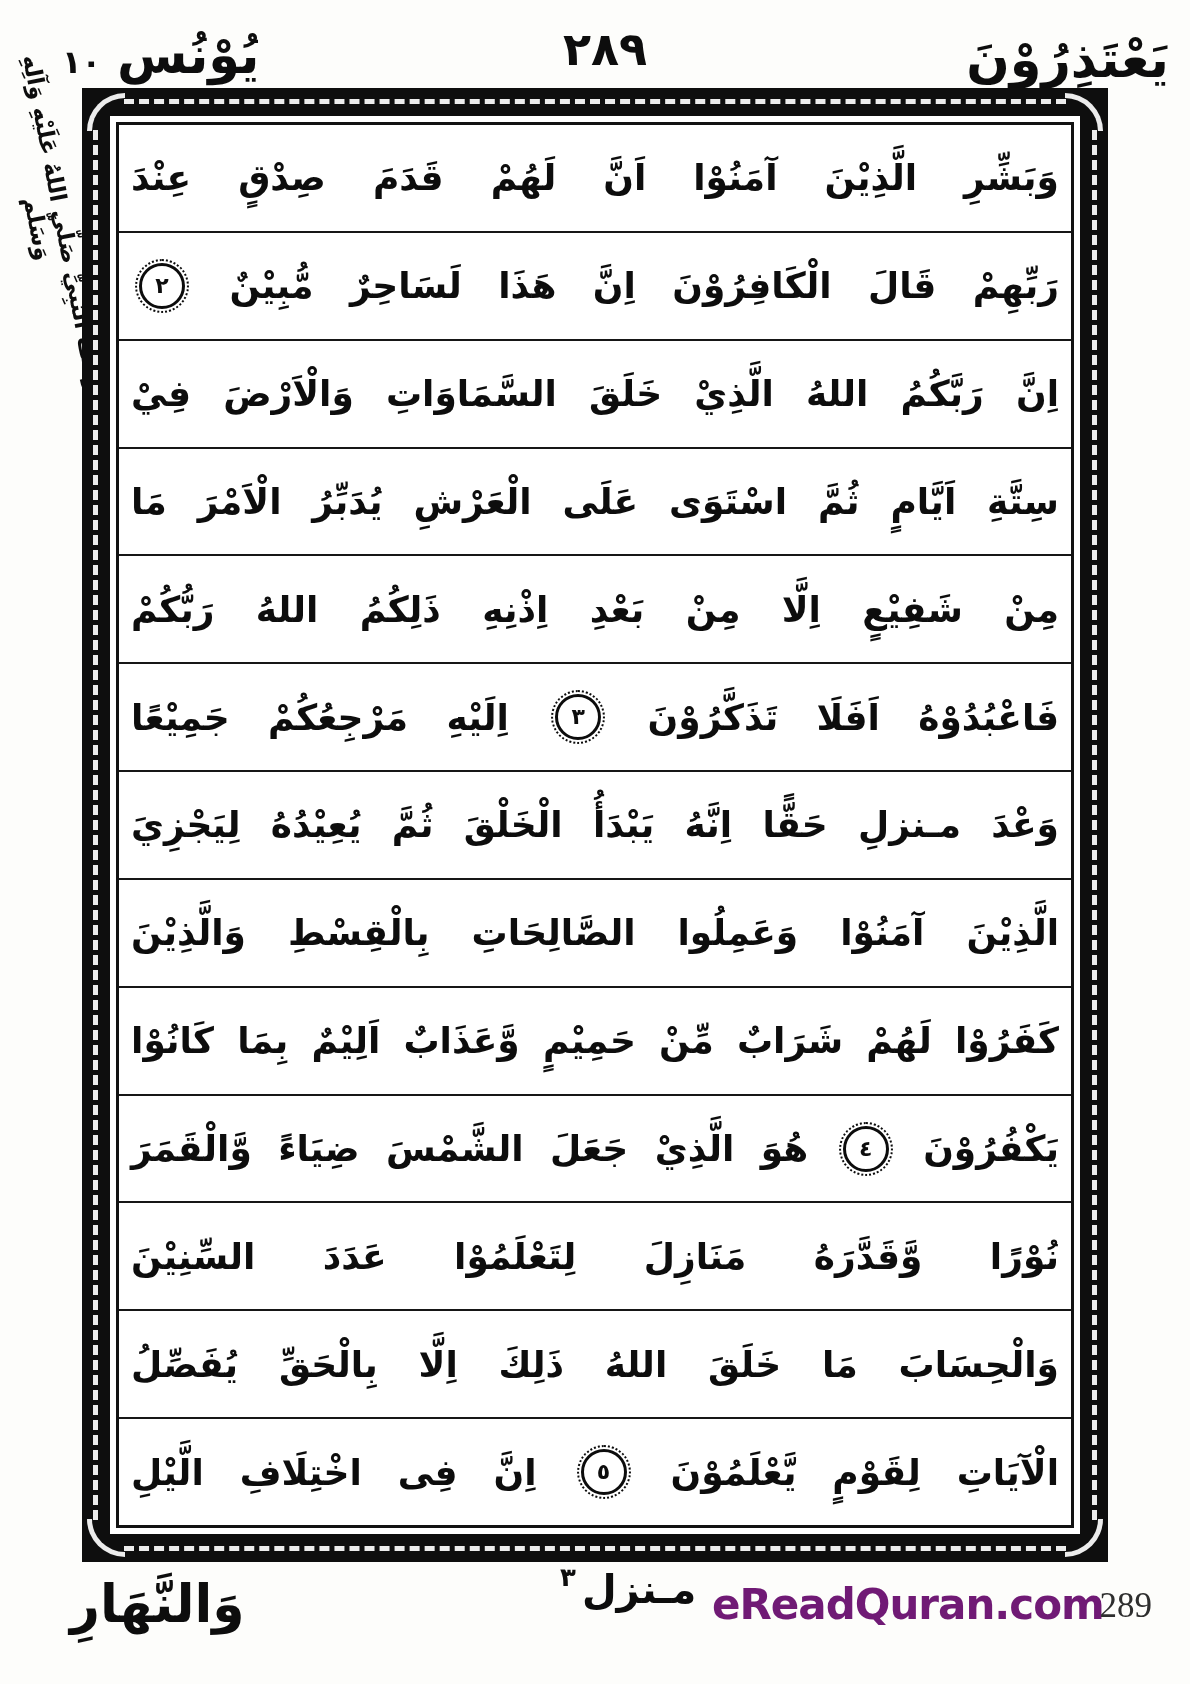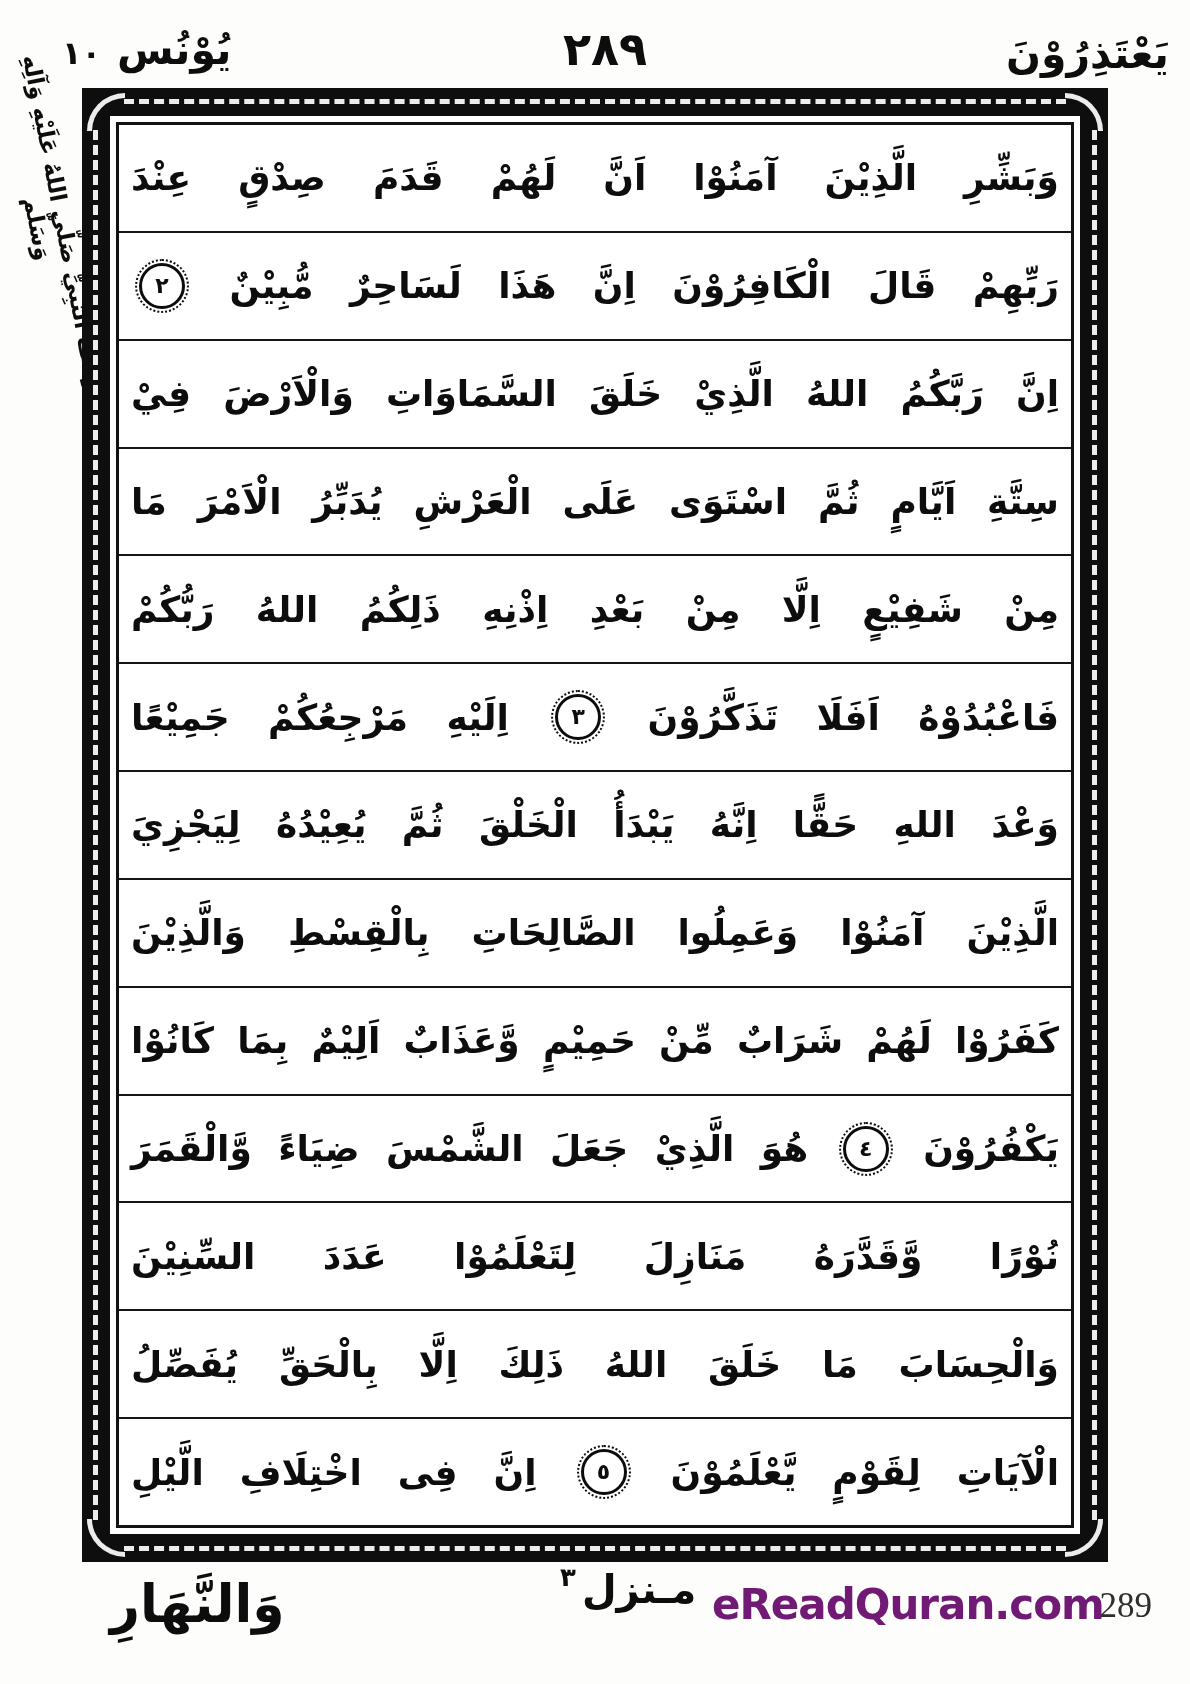--- a/index.html
+++ b/index.html
@@ -7,21 +7,21 @@
   body {
     position:relative;
     background:#fdfdfb;
     font-family:"DejaVu Sans", sans-serif;
     color:#0d0d0d;
     overflow:hidden;
   }
 
   
   .hdr-group { position:absolute; display:flex; align-items:baseline; gap:16px; direction:ltr; }
-  .hdr-arabic { font-weight:700; font-size:41px; }
+  .hdr-arabic { font-weight:700; font-size:51px; }
   .hdr-num { font-weight:700; font-size:32px; }
   .hdr-left  { left:62px; top:26px; }
   .hdr-center{ left:0; right:0; top:22px; justify-content:center; }
   .hdr-center .hdr-arabic { font-size:46px;margin-left:20px; }
   .hdr-right { right:21px; top:30px;flex-direction:column; }
 
   
   .margin-note {
     position:absolute; left:-122px; top:200px; width:345px;
     text-align:center; direction:rtl;
@@ -60,21 +60,21 @@
   .ayah-marker {
     width:46px; height:46px; flex:0 0 auto;
     border:3px solid #0c0c0c; border-radius:50%;
     outline:2px dotted #0c0c0c; outline-offset:2px;
     display:flex; align-items:center; justify-content:center;
     margin:0 8px; background:#fff;
   }
   .ayah-digit { font-size:22px; font-weight:700; line-height:1; }
 
   
-  .catchword { position:absolute; left:70px; top:1574px; font-size:52px; font-weight:700; direction:rtl;margin-left:40px; }
+  .catchword { position:absolute; left:70px; top:1574px; font-size:52px; font-weight:700; direction:rtl; }
   .manzil { position:absolute; left:560px; top:1566px; display:flex; direction:ltr; align-items:flex-start; gap:6px; }
   .manzil-label { font-size:40px; font-weight:700; }
   .manzil-num { font-size:26px; font-weight:700; margin-top:-4px; }
   .watermark { position:absolute; left:712px; top:1580px; font-size:42px; font-weight:700; letter-spacing:-1px; color:#701a75; }
   .pagenum-latin { position:absolute; right:38px; top:1586px; font-family:"Liberation Serif", serif; font-size:35px; color:#2e2e2e;margin-left:13px; }
 </style>
 </head>
 <body>
 
 <div class="hdr-group hdr-left">
@@ -166,21 +166,21 @@
           <span class="qword">تَذَكَّرُوْنَ</span>
           <span class="ayah-marker">
             <span class="ayah-digit">٣</span>
           </span>
           <span class="qword">اِلَيْهِ</span>
           <span class="qword">مَرْجِعُكُمْ</span>
           <span class="qword">جَمِيْعًا</span>
         </div>
         <div class="qrow">
           <span class="qword">وَعْدَ</span>
-          <span class="qword">اللهِ</span>
+          <span class="qword">مـنزلِ</span>
           <span class="qword">حَقًّا</span>
           <span class="qword">اِنَّهُ</span>
           <span class="qword">يَبْدَأُ</span>
           <span class="qword">الْخَلْقَ</span>
           <span class="qword">ثُمَّ</span>
           <span class="qword">يُعِيْدُهُ</span>
           <span class="qword">لِيَجْزِيَ</span>
         </div>
         <div class="qrow">
           <span class="qword">الَّذِيْنَ</span>

